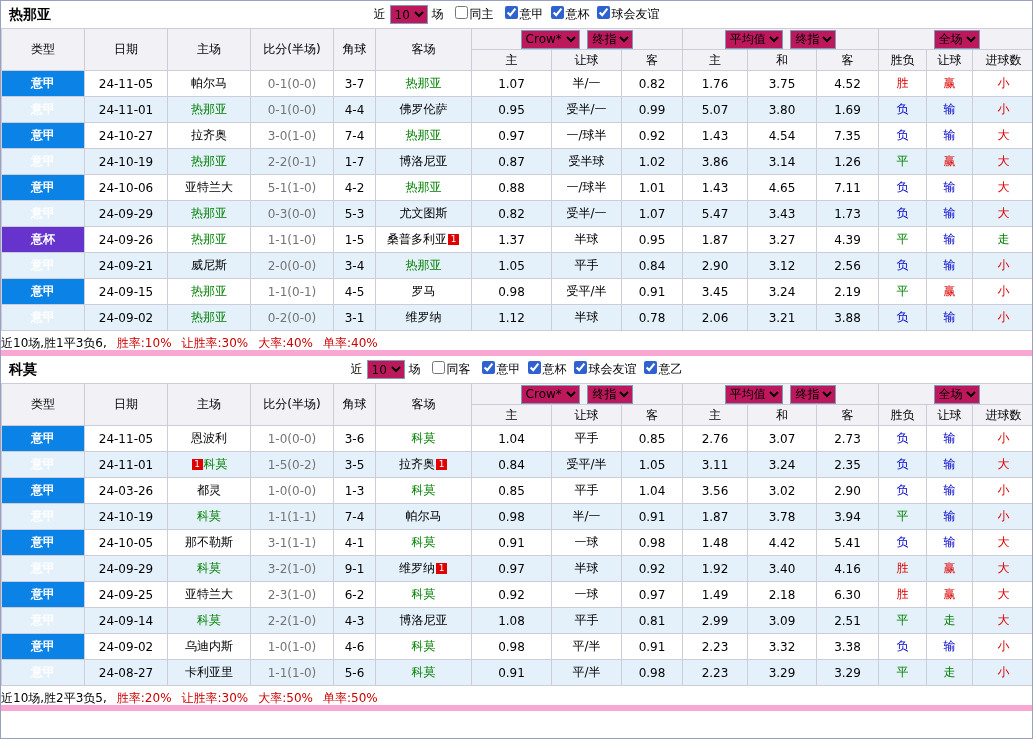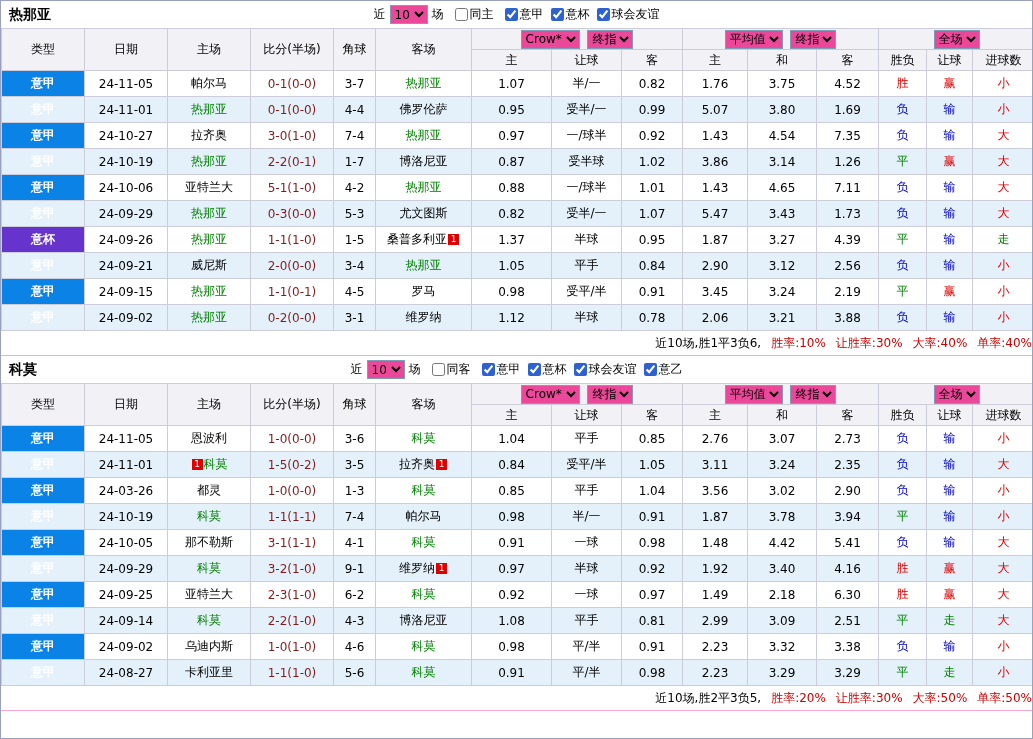--- a/index.html
+++ b/index.html
@@ -16,43 +16,43 @@
   .win-btns { position:absolute; right:5px; top:4px; display:flex; gap:5px; }
   .wbtn { width:22px; height:22px; background:#7084d6; border:1px solid #aab8f0; border-radius:4px; color:#fff;
           font-size:11px; display:flex; align-items:center; justify-content:center; cursor:pointer; }
   .wbtn.close { font-size:13px; background:#6478d2; }
 
   
   .filter-row { height:27px; position:relative; display:flex; align-items:center; background:#fff; font-size:12px; color:#000; }
   .team-label { position:absolute; left:8px; line-height:27px; font-size:14px; font-weight:bold; }
   .filter-center { margin:0 auto; display:flex; align-items:center; }
   .filter-center > * { margin:0 2px; }
-  .cb { display:inline-flex; align-items:center; cursor:pointer; }
+  .cb { display:inline-flex; cursor:pointer; }
   .cb input { width:13px; height:13px; margin:0 2px 0 7px; accent-color:#2f62cf; }
-  select { font-size:12px; height:19px; border:1px solid #7f9db9; background:#ec4899; font-family:inherit; margin:0 2px; }
+  select { font-size:12px; height:19px; border:1px solid #7f9db9; background:#be185d; font-family:inherit; margin:0 2px; }
 
   
   .grid { width:100%; border-collapse:collapse; table-layout:fixed; text-align:center; font-size:12px; color:#000; }
   .grid th, .grid td { border:1px solid #ccccda; padding:0; overflow:hidden; white-space:nowrap; }
   .grid thead th { background:#f1f1f6; font-weight:normal; height:21px; }
   .grid tbody td { height:26px; background:#fff; }
   .grid tr.stripe td { background:#e4f1fb; }
   .grid td.type { background:#0b82e6; color:#fff; font-weight:bold; }
   .grid td.type.cup { background:#6633cc; }
   .tname { cursor:pointer; }
   .tname.self { color:#008000; }
-  .score-link { color:#7f1d1d; cursor:pointer; }
+  .score-link { color:#737373; cursor:pointer; }
   .badge { display:inline-block; width:11px; height:11px; line-height:11px; background:#e00000; color:#fff;
            font-size:9px; text-align:center; vertical-align:1px; margin:0 1px; }
   .c-red { color:#dd0000; }
   .c-blue { color:#0000cc; }
   .c-green { color:#008000; }
 
   
-  .summary { height:25px; line-height:25px; text-align:right; font-size:12px; background:#fff; border-bottom:1px solid #f9a8d4; }
+  .summary { height:25px; line-height:25px; text-align:left; font-size:12px; background:#fff; border-bottom:6px solid #f9a8d4; }
   .sum-stats span { color:#cc0000; margin-left:10px; }
 </style>
 </head>
 <body>
 
 <div class="window">
 
 
   <div id="sections-root">
   <div class="section">

